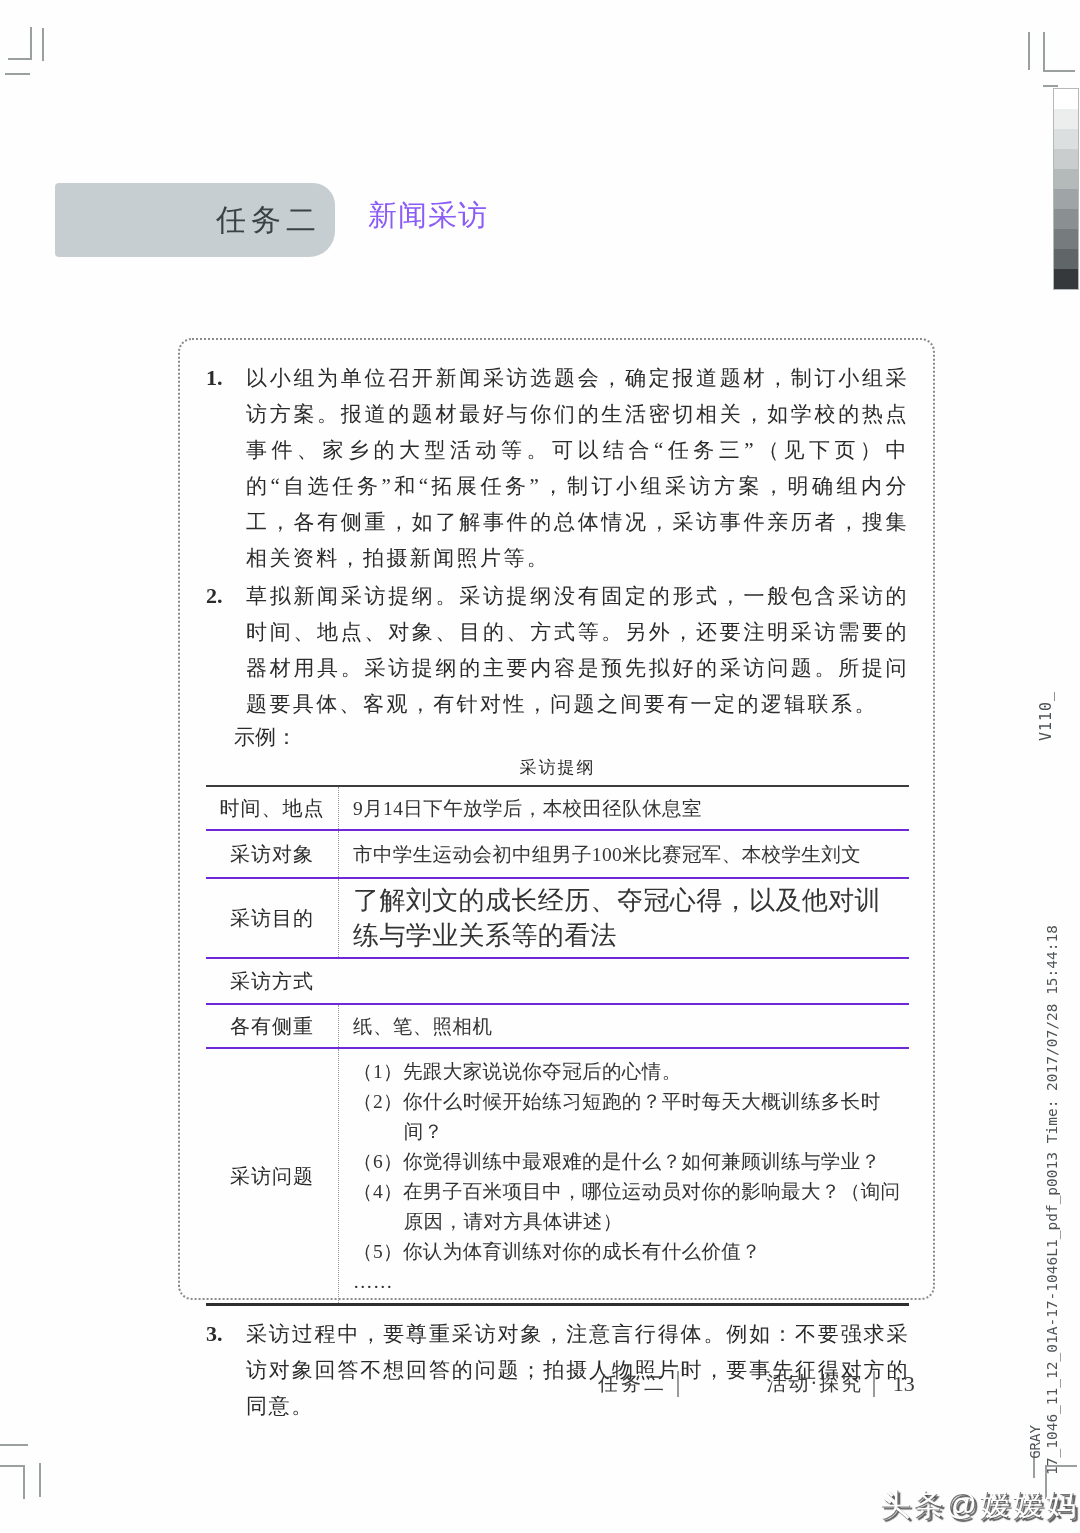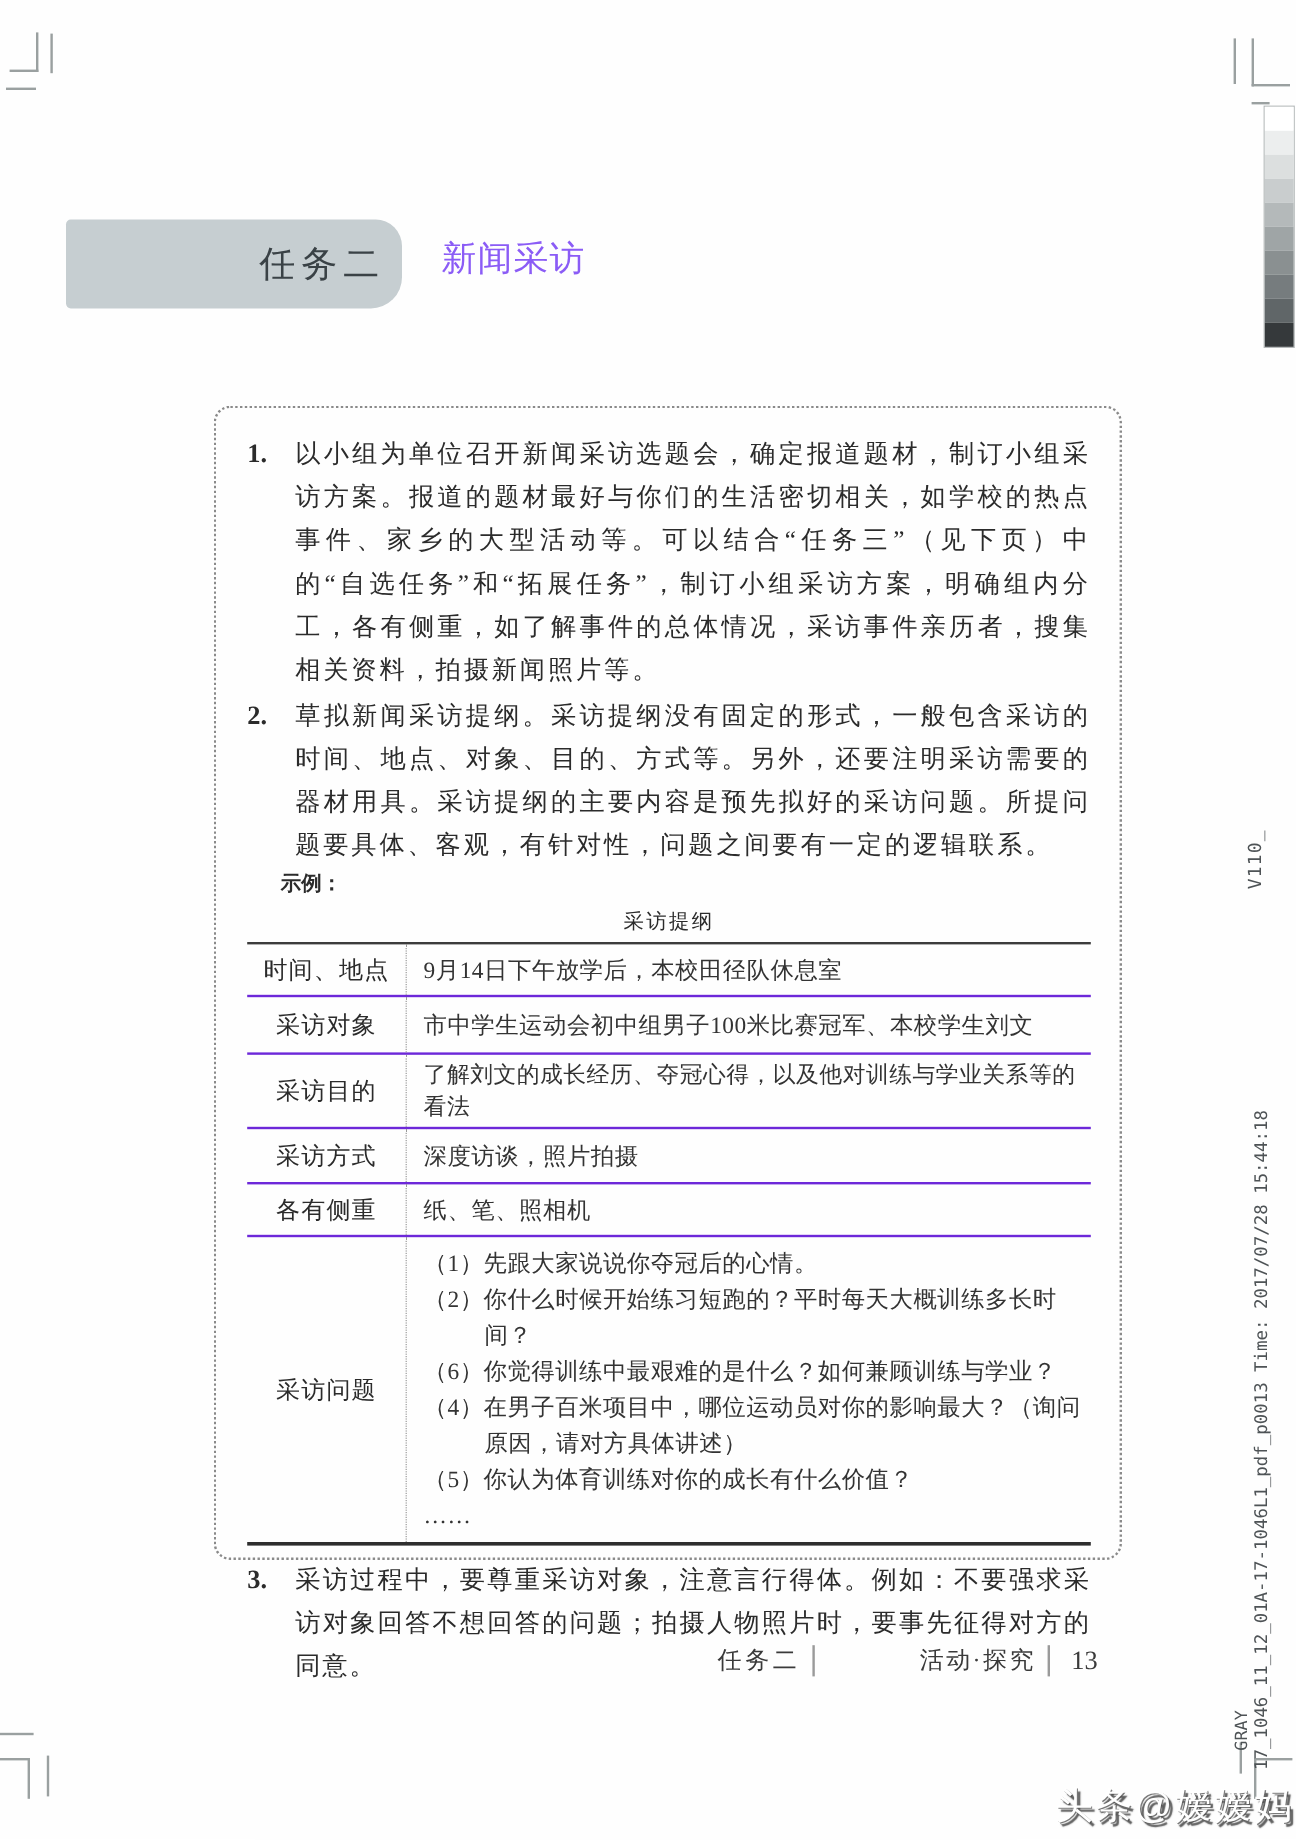--- a/index.html
+++ b/index.html
@@ -26,21 +26,21 @@
     border-radius:4px 22px 26px 4px;display:flex;align-items:center;justify-content:flex-end;}
   .banner-label{font-size:30px;letter-spacing:5px;color:#3a4246;padding-right:14px;}
   .banner-title{position:absolute;left:368px;top:196px;font-size:29px;letter-spacing:1px;color:#8b5cf6;}
   
   .dotted-box{position:absolute;left:178px;top:338px;width:757px;height:962px;box-sizing:border-box;
     border:2.5px dotted #8a8a8a;border-radius:14px;padding:20px 24px 0 26px;}
   .item{display:flex;margin:0;}
   .item-num{flex:0 0 40px;font-weight:bold;font-size:22px;line-height:36px;}
   .item-body{flex:1;font-size:21px;line-height:36px;letter-spacing:2.4px;text-align:justify;}
   .item3 .item-body{letter-spacing:1.6px;}
-  .example-label{margin:0 0 2px 28px;font-size:17px;font-weight:bold;line-height:30px;}
+  .example-label{margin:0 0 2px 28px;font-size:21px;font-weight:normal;line-height:30px;}
   
   .tbl-title{text-align:center;font-size:17px;letter-spacing:2px;line-height:28px;margin:0;}
   .tbl{border-top:2px solid #3c3c3c;margin-top:3px;}
   .t-row{display:flex;border-bottom:2px solid #6d28d9;min-height:42px;}
   .t-row.last{border-bottom:3px solid #2e2e2e;}
   .t-label{flex:0 0 132px;display:flex;align-items:center;justify-content:center;
     font-size:20px;letter-spacing:1px;color:#2b2b2b;}
   .t-value{flex:1;border-left:1.5px dotted #999;display:flex;align-items:center;
     padding:4px 4px 4px 14px;font-size:19.5px;letter-spacing:0.4px;color:#333;}
   .t-row.questions{min-height:220px;}
@@ -119,25 +119,24 @@
       <div class="t-row">
         <div class="t-label">时间、地点</div>
         <div class="t-value">9月14日下午放学后，本校田径队休息室</div>
       </div>
       <div class="t-row" style="min-height:46px;">
         <div class="t-label">采访对象</div>
         <div class="t-value">市中学生运动会初中组男子100米比赛冠军、本校学生刘文</div>
       </div>
       <div class="t-row">
         <div class="t-label">采访目的</div>
-        <div class="t-value" style="font-size:19px;">了解刘文的成长经历、夺冠心得，以及他对训练与学业关系等的看法</div>
+        <div class="t-value" style="font-size:26px;">了解刘文的成长经历、夺冠心得，以及他对训练与学业关系等的看法</div>
       </div>
       <div class="t-row" style="min-height:44px;">
         <div class="t-label">采访方式</div>
-        <div class="t-value">深度访谈，照片拍摄</div>
       </div>
       <div class="t-row">
         <div class="t-label">各有侧重</div>
         <div class="t-value">纸、笔、照相机</div>
       </div>
       <div class="t-row questions last">
         <div class="t-label">采访问题</div>
         <div class="t-value">
           <p class="q-line">（1）先跟大家说说你夺冠后的心情。</p>
           <p class="q-line">（2）你什么时候开始练习短跑的？平时每天大概训练多长时间？</p>

